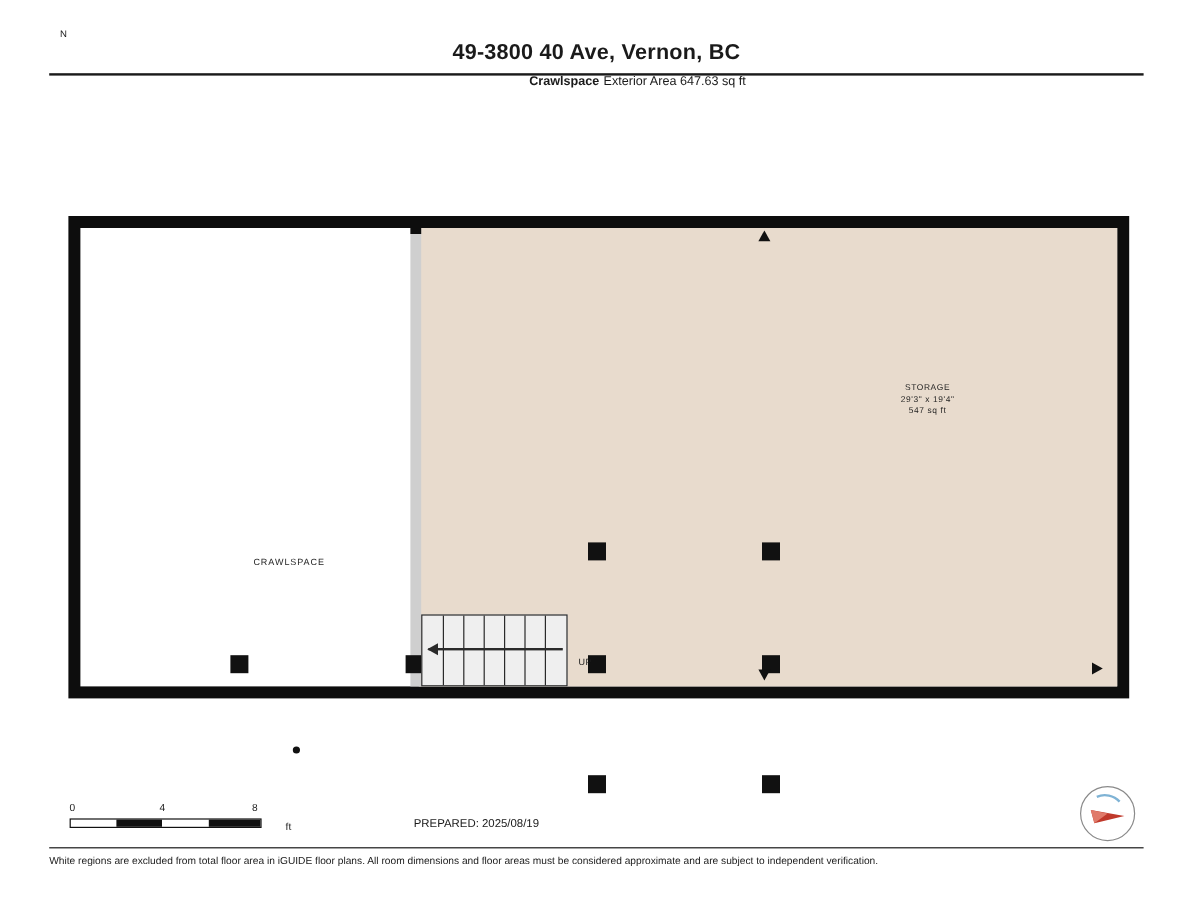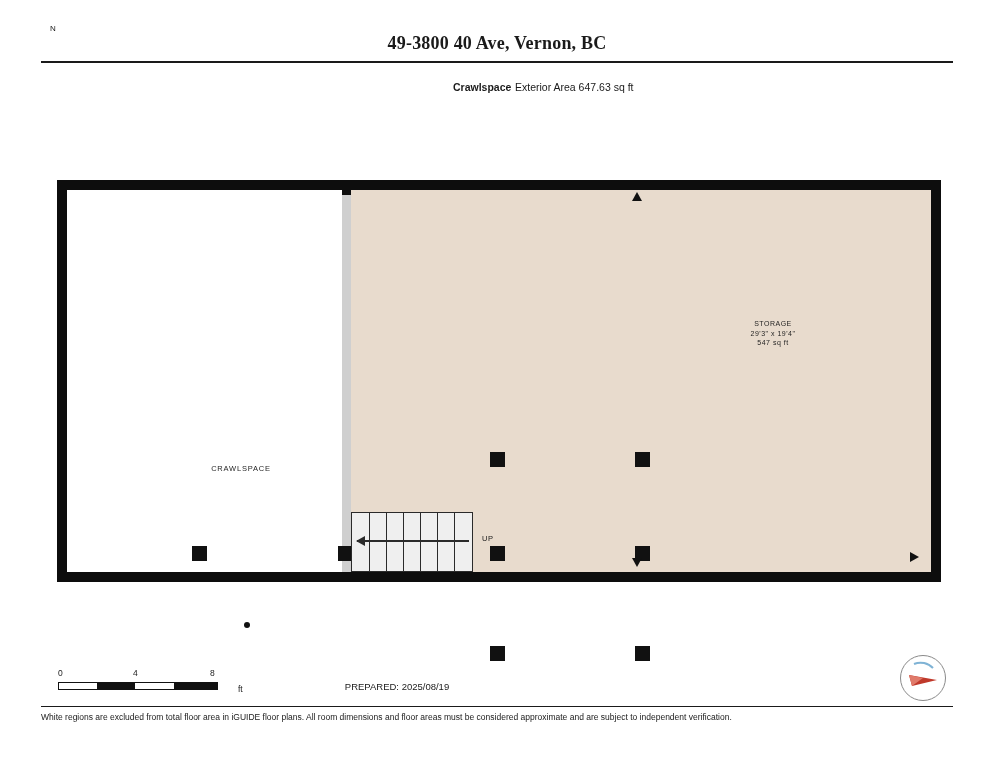--- a/index.html
+++ b/index.html
@@ -19,39 +19,37 @@
   
   .title {
     position: absolute;
     top: 33px;
     left: 0;
     width: 994px;
     text-align: center;
     font-size: 18px;
     font-weight: bold;
     letter-spacing: 0.2px;
-    font-family: Liberation Serif, serif;
   }
   .title-rule {
     position: absolute;
     top: 61px;
     left: 41px;
     width: 912px;
     height: 2px;
     background: #1a1a1a;
   }
 
   
   .summary {
     position: absolute;
-    top: 79px;
+    top: 60px;
     left: 441px;
     font-size: 10.5px;
     line-height: 16.5px;
-    margin-left: 12px;
   }
   .summary .row {
     white-space: nowrap;
   }
   .summary .label {
     font-weight: bold;
     display: inline-block;
     width: 62px;
   }
   .summary .spacer {
@@ -174,21 +172,21 @@
     position: absolute;
     left: -1px;
     top: -4px;
     border-top: 5px solid transparent;
     border-bottom: 5px solid transparent;
     border-right: 9px solid #2a2a2a;
   }
   .up-label {
     position: absolute;
     left: 425px;
-    top: 354px;
+    top: 367px;
     font-size: 7.5px;
     letter-spacing: 0.6px;
   }
 
   
   .marker {
     position: absolute;
     width: 0;
     height: 0;
   }

